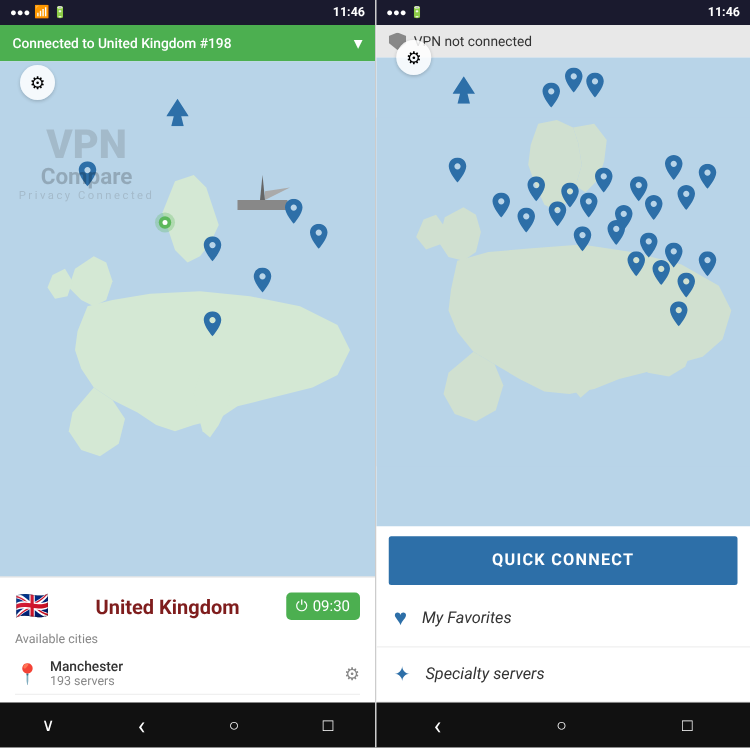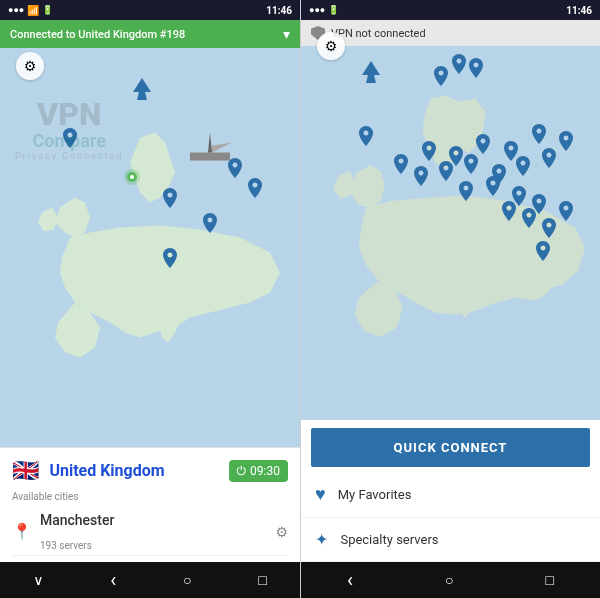--- a/index.html
+++ b/index.html
@@ -143,22 +143,23 @@
       align-items: center;
       gap: 10px;
       margin-bottom: 8px;
     }
     .flag {
       font-size: 22px;
     }
     .country-name {
       font-size: 16px;
       font-weight: bold;
-      color: #1d4ed8;
+      color: #7f1d1d;
       flex: 1;
+      text-align: center;
     }
     .timer-badge {
       background: #4caf50;
       color: #fff;
       border-radius: 4px;
       padding: 4px 8px;
       font-size: 12px;
       display: flex;
       align-items: center;
       gap: 4px;
@@ -175,22 +176,22 @@
       align-items: center;
       gap: 8px;
       padding: 4px 0;
       border-bottom: 1px solid #f0f0f0;
     }
     .city-pin-icon {
       font-size: 16px;
       color: #666;
     }
     .city-info { flex: 1; }
-    .city-name { font-size: 14px; font-weight: 500; color: #333; }
-    .city-servers { font-size: 10px; color: #888; margin-top: 12px; }
+    .city-name { font-size: 11px; font-weight: 500; color: #333; }
+    .city-servers { font-size: 10px; color: #888; }
     .city-settings { font-size: 14px; color: #888; cursor: pointer; }
 
     
     .nav-bar {
       height: 36px;
       background: #111;
       display: flex;
       align-items: center;
       justify-content: space-around;
     }
@@ -210,21 +211,21 @@
       border-radius: 2px;
     }
     .menu-item {
       display: flex;
       align-items: center;
       gap: 12px;
       padding: 12px 14px;
       border-bottom: 1px solid #f0f0f0;
       cursor: pointer;
     }
-    .menu-item-label { font-size: 13px; color: #333; }
+    .menu-item-label { font-size: 13px; color: #333; font-style: italic; }
     .heart-icon { color: #2d6fa8; font-size: 18px; }
     .star-icon { color: #2d6fa8; font-size: 16px; }
 
     
     .watermark {
       position: absolute;
       top: 50px;
       left: 15px;
       z-index: 2;
       opacity: 0.2;
@@ -233,21 +234,21 @@
     }
     .watermark-vpn {
       font-size: 32px;
       font-weight: 900;
       color: #555;
       line-height: 1;
     }
     .watermark-compare {
       font-size: 18px;
       font-weight: 700;
-      color: #0f766e;
+      color: #000000;
     }
     .watermark-sub {
       font-size: 9px;
       color: #555;
       letter-spacing: 2px;
     }
   </style>
 </head>
 <body>
 

